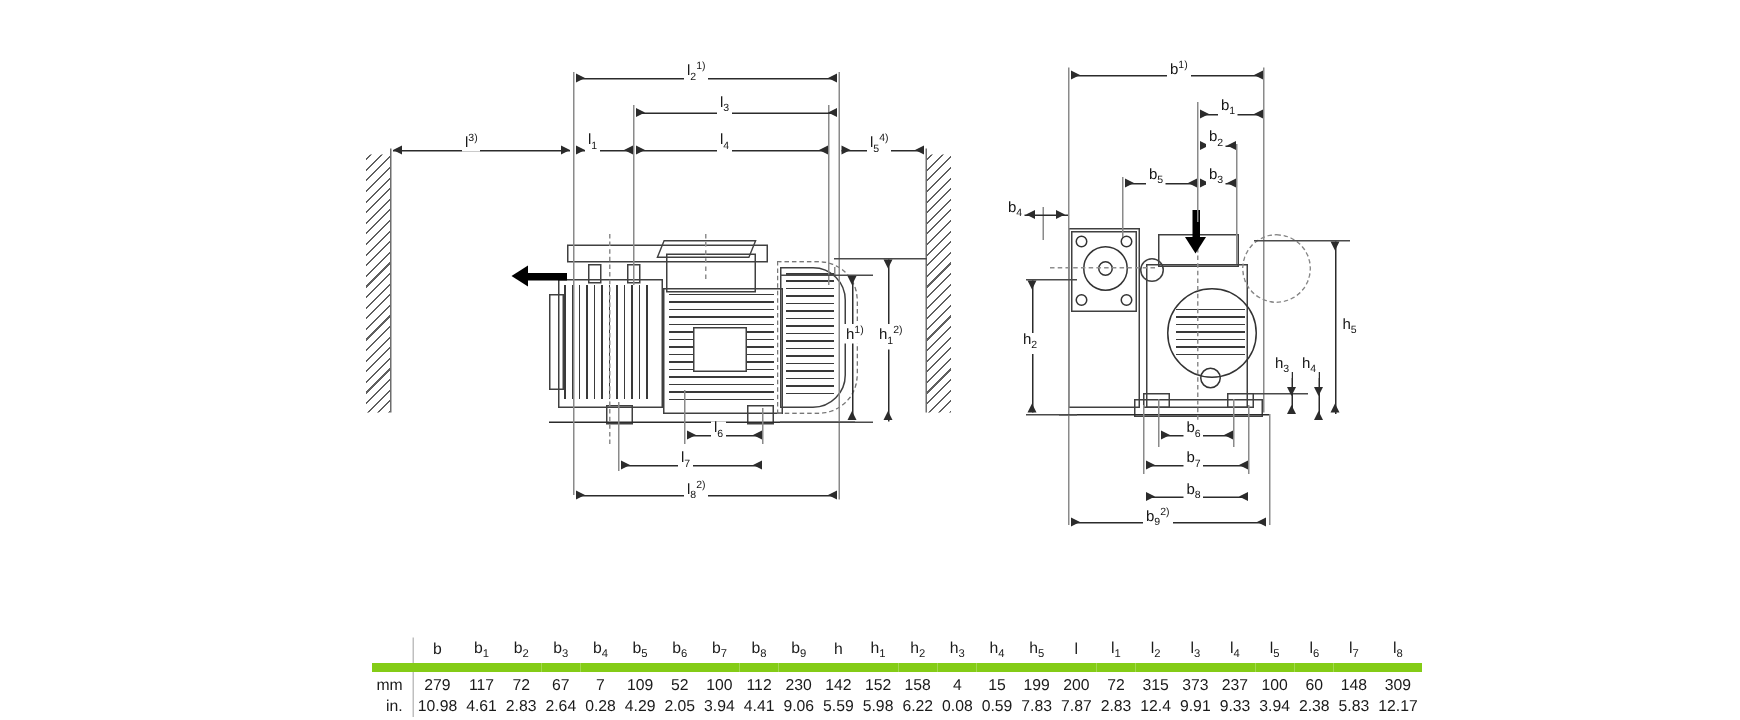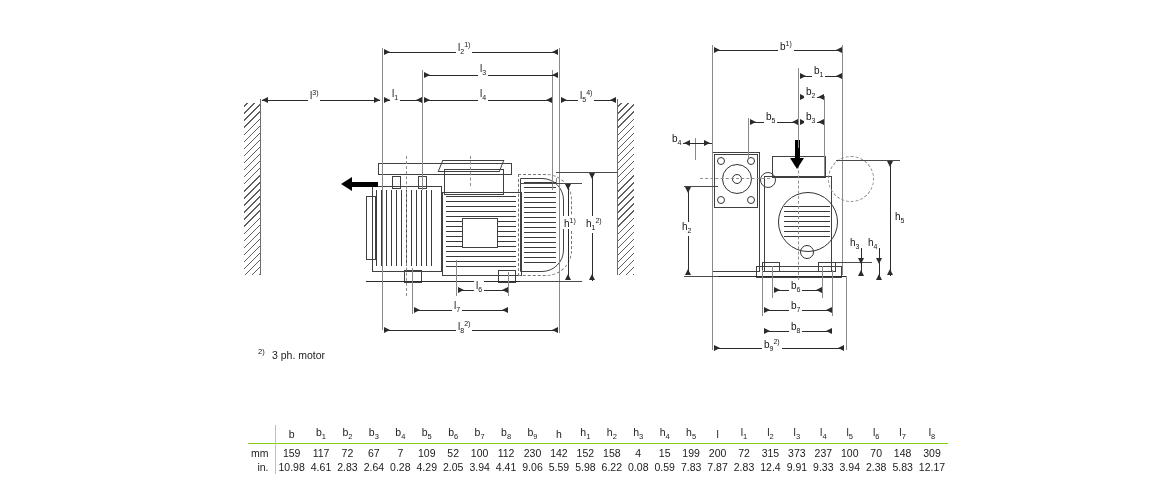--- a/index.html
+++ b/index.html
@@ -45,21 +45,21 @@
   .notes div{white-space:nowrap;}
   .notes sup{font-size:7.5px;}
   .notes .n{display:inline-block;width:14px;}
 
   
   .tbl{position:absolute;left:248px;top:425px;border-collapse:collapse;font-size:10.5px;color:#1a1a1a;}
   .tbl td,.tbl th{font-weight:400;text-align:center;padding:1px 3px;white-space:nowrap;}
   .tbl .rowlab{text-align:right;padding-right:6px;border-right:1px solid #bfbfbf;}
   .tbl thead th{padding-bottom:2px;}
   .tbl thead th.rowlab{border-right:1px solid #bfbfbf;}
-  .tbl tbody tr:first-child td{border-top:1px solid #84cc16;padding-top:3px;}
+  .tbl tbody tr:first-child td{border-top:6px solid #84cc16;padding-top:3px;}
   .tbl sub{font-size:7.5px;}
 </style>
 </head>
 <body>
 
 <div class="page">
 
 
   <div>
 
@@ -329,23 +329,20 @@
 
     <div class="vline" style="left:879px;top:248px;height:32px;"></div>
     <div class="arrD" style="left:876px;top:258px;"></div>
     <div class="arrU" style="left:876px;top:274px;"></div>
     <div class="lbl" style="left:866px;top:238px;">
       <span>h</span><sub>4</sub>
     </div>
   </div>
 
   <div class="notes">
-    <div>
-      <sup class="n">2)</sup><span>3 ph. motor</span>
-    </div>
   </div>
 
   <table class="tbl">
     <thead>
       <tr>
         <th class="rowlab"></th>
       <th>b</th>
           <th>b<sub>1</sub></th>
           <th>b<sub>2</sub></th>
           <th>b<sub>3</sub></th>
@@ -368,21 +365,21 @@
           <th>l<sub>4</sub></th>
           <th>l<sub>5</sub></th>
           <th>l<sub>6</sub></th>
           <th>l<sub>7</sub></th>
           <th>l<sub>8</sub></th>
         </tr>
     </thead>
     <tbody>
         <tr>
           <td class="rowlab">mm</td>
-          <td>159</td>
+          <td>279</td>
           <td>117</td>
           <td>72</td>
           <td>67</td>
           <td>7</td>
           <td>109</td>
           <td>52</td>
           <td>100</td>
           <td>112</td>
           <td>230</td>
           <td>142</td>
@@ -390,21 +387,21 @@
           <td>158</td>
           <td>4</td>
           <td>15</td>
           <td>199</td>
           <td>200</td>
           <td>72</td>
           <td>315</td>
           <td>373</td>
           <td>237</td>
           <td>100</td>
-          <td>70</td>
+          <td>60</td>
           <td>148</td>
           <td>309</td>
         </tr>
         <tr>
           <td class="rowlab">in.</td>
           <td>10.98</td>
           <td>4.61</td>
           <td>2.83</td>
           <td>2.64</td>
           <td>0.28</td>

